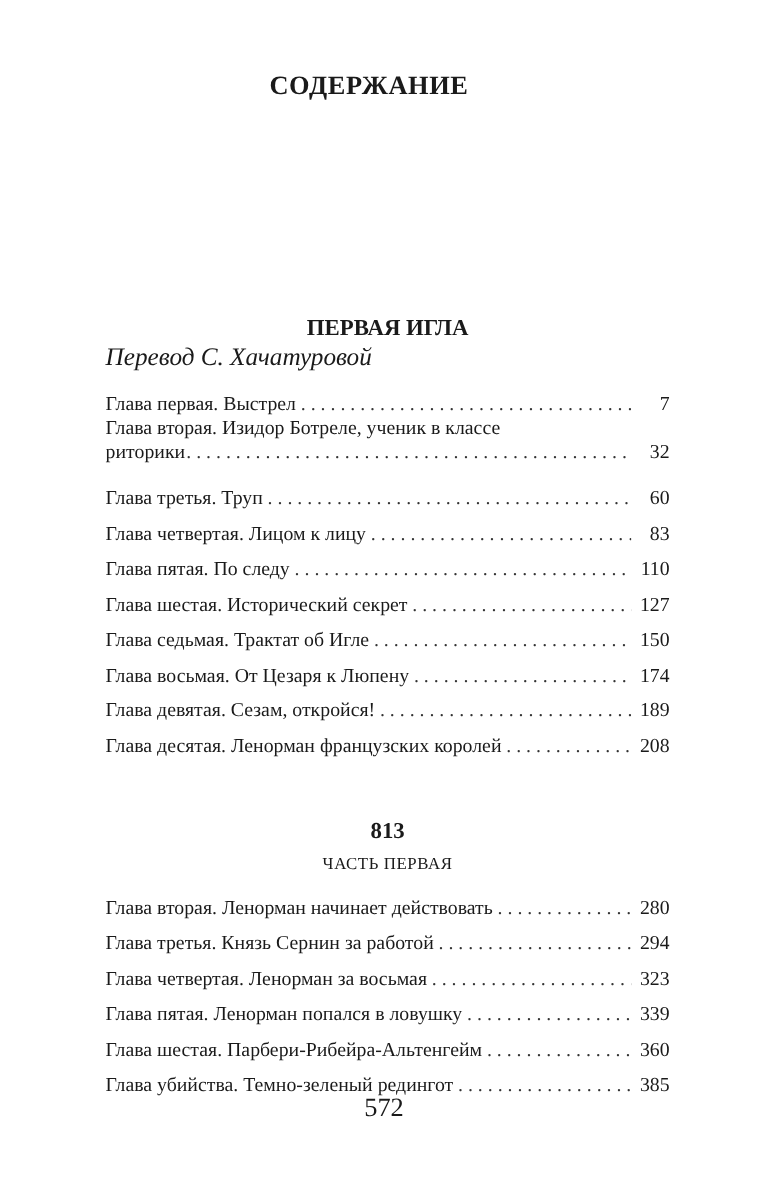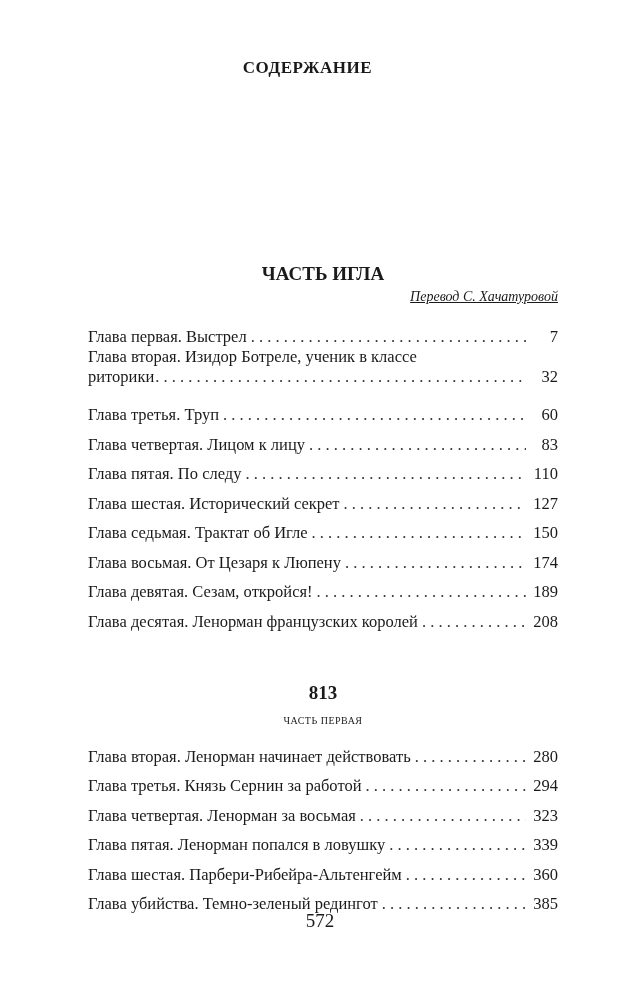--- a/index.html
+++ b/index.html
@@ -14,46 +14,45 @@
       overflow: hidden;
       font-family: "Liberation Serif", "DejaVu Serif", serif;
       color: #1a1a1a;
     }
     .page-title {
       position: absolute;
       top: 58px;
       left: 0;
       width: 615px;
       text-align: center;
-      font-size: 17px;
+      font-size: 22px;
       font-weight: bold;
       letter-spacing: 0.5px;
     }
     .section {
       position: absolute;
       left: 88px;
       width: 470px;
     }
     .section-title {
       text-align: center;
       font-weight: bold;
       font-size: 19px;
       line-height: 24px;
     }
     .section-subtitle {
-      text-align: right;
+      text-align: left;
       font-style: italic;
+      font-size: 21px;
+      line-height: 20px;
+      margin-top: 1px;
+    }
+    .part-title {
+      text-align: center;
       font-size: 14px;
-      line-height: 20px;
-      margin-top: 1px;
-      text-decoration: underline;
-    }
-    .part-title {
-      text-align: center;
-      font-size: 10px;
       line-height: 20px;
       letter-spacing: 0.5px;
       margin-top: 6px;
     }
     .toc-list {
       margin-top: 10px;
     }
     .toc-row {
       display: flex;
       align-items: flex-end;
@@ -95,30 +94,30 @@
       flex: 0 0 auto;
       text-align: right;
       min-width: 26px;
     }
     .page-number {
       position: absolute;
       top: 910px;
       left: 0;
       width: 640px;
       text-align: center;
-      font-size: 19px;
+      font-size: 22px;
     }
   </style>
 </head>
 <body>
 
 <div class="page-title">СОДЕРЖАНИЕ</div>
 
 <div class="section" style="top:262px;">
-  <div class="section-title">ЧАСТЬ ИГЛА</div>
+  <div class="section-title">ПЕРВАЯ ИГЛА</div>
   <div class="section-subtitle">Перевод С. Хачатуровой</div>
   <div class="toc-list">
     <div class="toc-row">
       <span class="toc-title">Глава первая. Выстрел</span>
       <span class="leader"></span>
       <span class="toc-page">7</span>
     </div>
     <div class="toc-row two-line">
       <span class="line1">Глава вторая. Изидор Ботреле, ученик в классе</span>
       <span class="line2">

